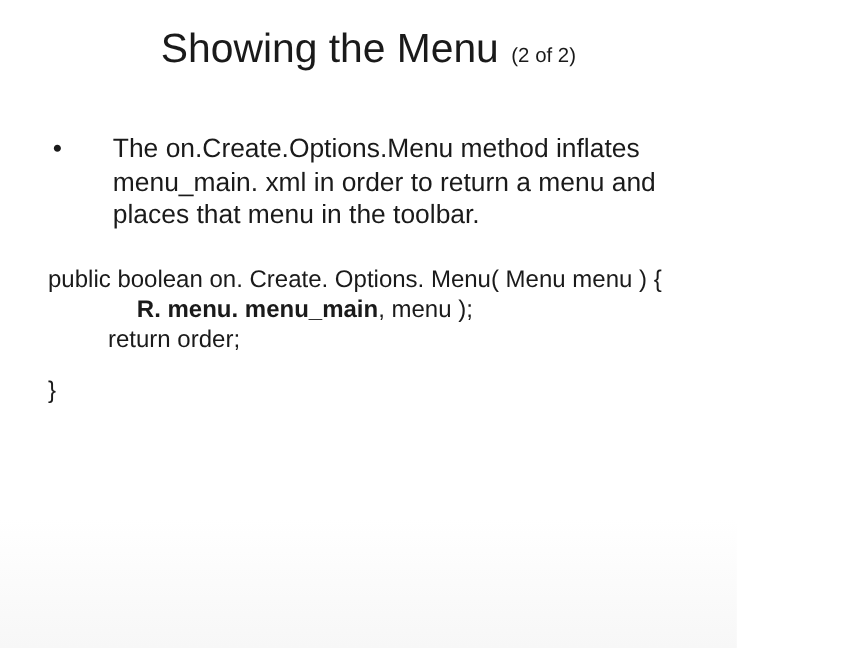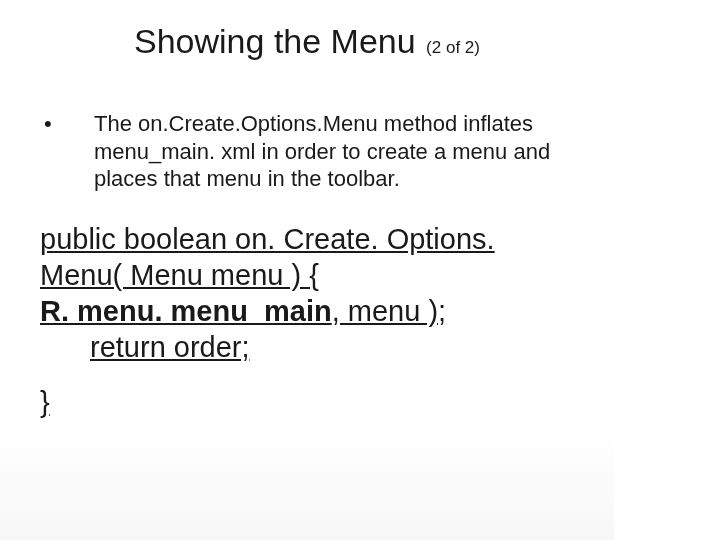--- a/index.html
+++ b/index.html
@@ -54,27 +54,26 @@
   .bullet-mark {
     width: 50px;
     flex: 0 0 50px;
     text-align: left;
     padding-left: 4px;
   }
   .bullet-text {
     flex: 1 1 auto;
   }
   .code-block {
-    font-size: 29px;
+    font-size: 20px;
     line-height: 1.25;
-    text-decoration: underline;
   }
   .code-line-1 { margin-left: 0; }
   .code-indent  { margin-left: 50px; }
-  .code-indent2 { }
+  .code-indent2 { margin-left: 74px; }
   .code-close   { margin-left: 0; margin-top: 18px; }
   .bold { font-weight: 700; }
   .footer {
     position: absolute;
     bottom: 10px;
     right: 14px;
     font-size: 9px;
     color: #9a9a9a;
     text-align: right;
     line-height: 1.25;
@@ -87,21 +86,21 @@
 
   <div class="title-wrap">
     <span class="title-main">Showing the Menu</span>
     <span class="title-sub">(2 of 2)</span>
   </div>
 
   <div class="body">
 
     <div class="bullet-row">
       <div class="bullet-mark">•</div>
-      <div class="bullet-text">The on.Create.Options.Menu method inflates menu_main. xml in order to create a menu and places that menu in the toolbar.</div>
+      <div class="bullet-text">The on.Create.Options.Menu method inflates menu_main. xml in order to return a menu and places that menu in the toolbar.</div>
     </div>
 
     <div class="code-block">
       <div class="code-line-1">public boolean on. Create. Options. Menu( Menu menu ) {</div>
       <div class="code-indent2">
         <span class="bold">R. menu. menu_main</span><span>, menu );</span>
       </div>
       <div class="code-indent">return order;</div>
       <div class="code-close">}</div>
     </div>

